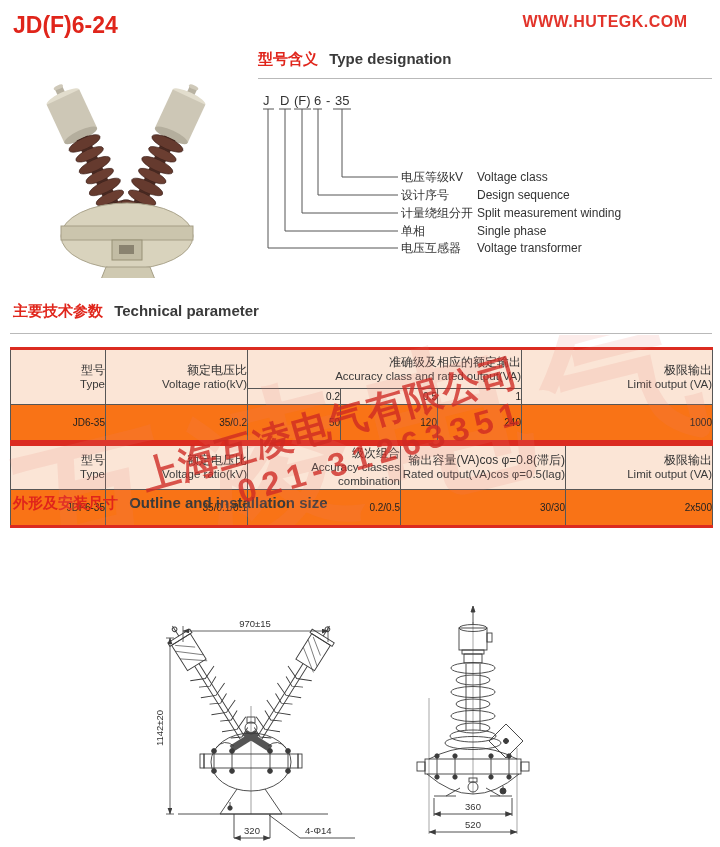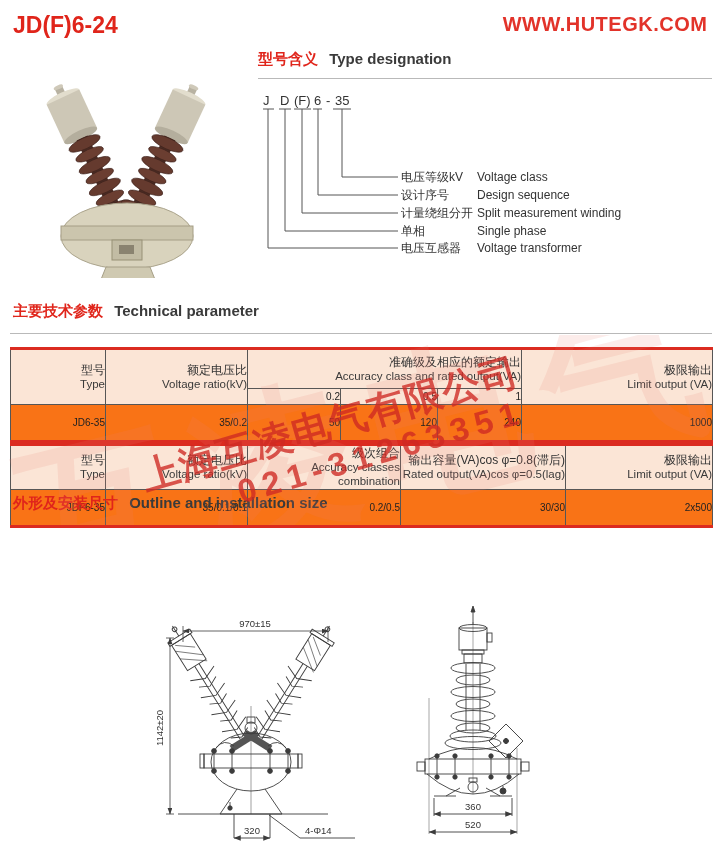--- a/index.html
+++ b/index.html
@@ -6,21 +6,21 @@
   body{
     width:720px;height:847px;position:relative;background:#fff;
     font-family:"Liberation Sans","DejaVu Sans",sans-serif;color:#333;
     overflow:hidden;
   }
   .abs{position:absolute;}
   
   .model-title{left:13px;top:12px;font-size:23px;font-weight:bold;color:#e0251b;letter-spacing:0;}
   .brand{left:500px;top:10px;width:210px;text-align:center;}
   .brand .logo{font-size:27px;font-weight:bold;color:#e2332a;letter-spacing:2px;line-height:1.15;}
-  .brand .site{font-size:20px;font-weight:bold;color:#e2332a;letter-spacing:.5px;text-decoration:none;display:block;margin-top:3px;}
+  .brand .site{font-size:16px;font-weight:bold;color:#e2332a;letter-spacing:.5px;text-decoration:none;display:block;margin-top:3px;}
   
   .sec-h{font-size:15px;font-weight:bold;white-space:nowrap;}
   .sec-h .zh{color:#e0251b;}
   .sec-h .en{color:#3a3a3a;margin-left:7px;}
   .rule{position:absolute;height:1px;background:#b9b9b9;}
   
   table.t{position:absolute;border-collapse:collapse;table-layout:fixed;
     text-align:right;border:0;border-top:3px solid #db2b20;border-bottom:3px solid #db2b20;}
   table.t td{border:1px solid #565656;padding:0;vertical-align:middle;}
   table.t .hd{background:#fbe5d6;}

